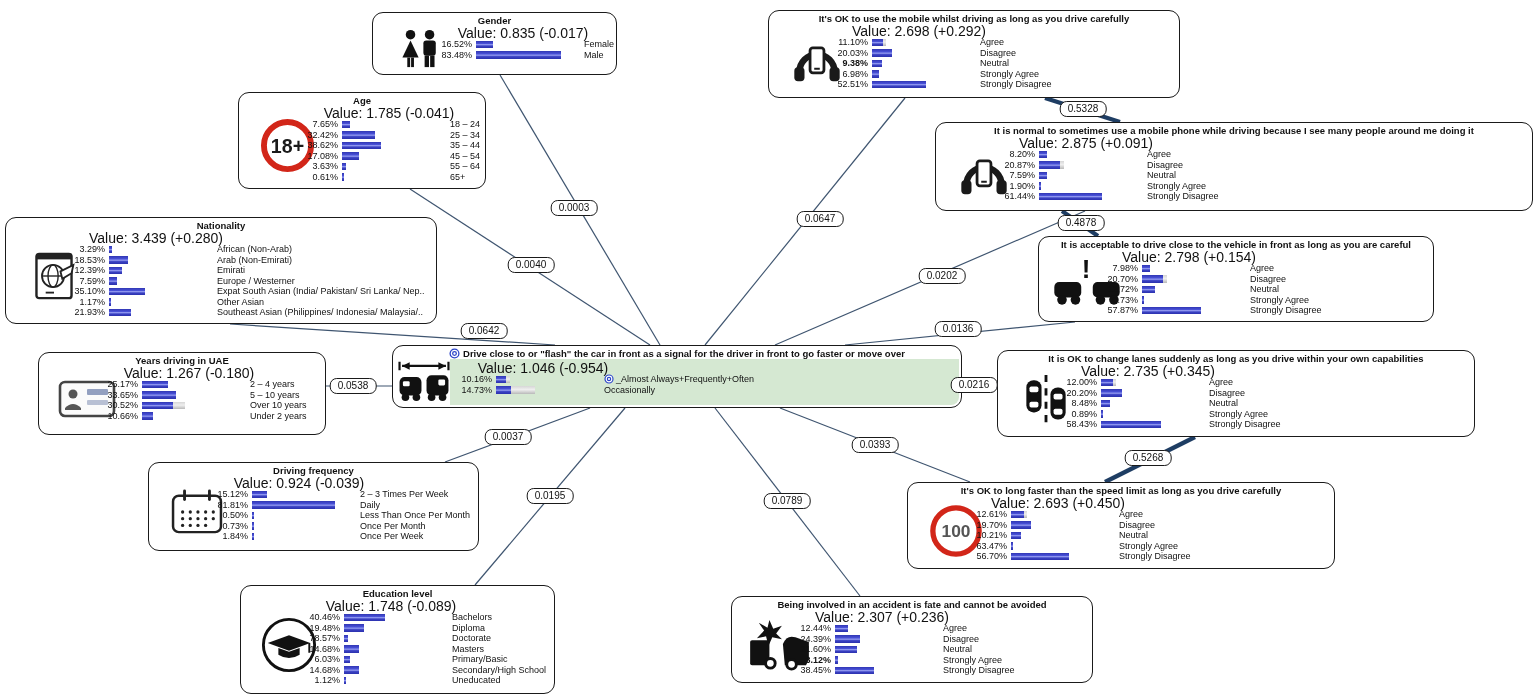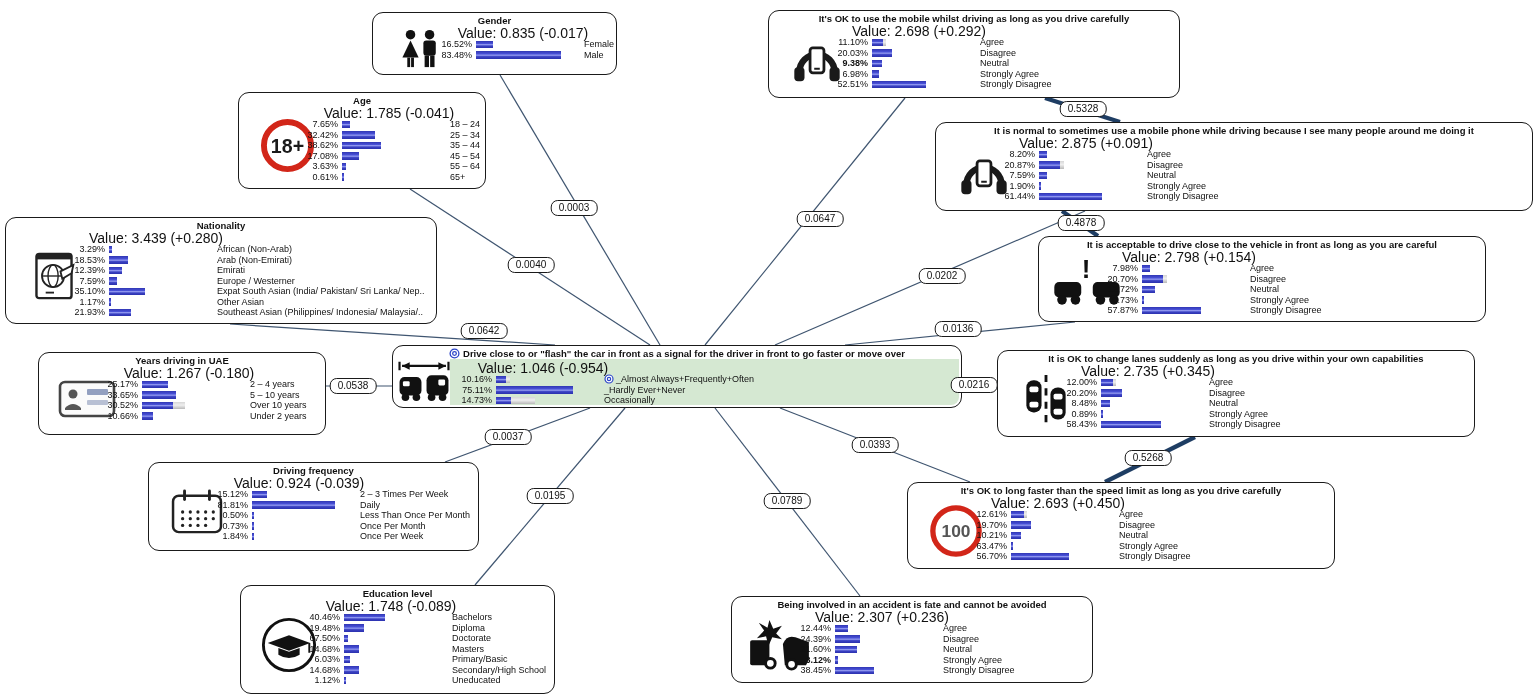--- a/index.html
+++ b/index.html
@@ -429,21 +429,21 @@
           <span class="state-label"><span>Bachelors</span></span>
         </div>
         <div class="row">
           <span class="pct">19.48%</span>
           <span class="barwrap">
             <span class="bar" style="width: 19.9px;"></span>
           </span>
           <span class="state-label"><span>Diploma</span></span>
         </div>
         <div class="row">
-          <span class="pct">67.50%</span>
+          <span class="pct">78.57%</span>
           <span class="barwrap">
             <span class="bar" style="width: 3.6px;"></span>
           </span>
           <span class="state-label"><span>Doctorate</span></span>
         </div>
         <div class="row">
           <span class="pct">14.68%</span>
           <span class="barwrap">
             <span class="bar" style="width: 15px;"></span>
           </span>
@@ -488,27 +488,20 @@
           <span class="pct">10.16%</span>
           <span class="barwrap">
             <span class="tail" style="width: 14.3px;"></span>
             <span class="bar" style="width: 10.4px;"></span>
           </span>
           <span class="state-label"><span class="tmark"><svg width="10" height="10">
                 <use href="#target-icon"></use>
               </svg></span><span>_Almost Always+Frequently+Often</span></span>
         </div>
         <div class="row">
-          <span class="pct">75.11%</span>
-          <span class="barwrap">
-            <span class="bar" style="width: 76.6px;"></span>
-          </span>
-          <span class="state-label"><span>_Hardly Ever+Never</span></span>
-        </div>
-        <div class="row">
           <span class="pct">14.73%</span>
           <span class="barwrap">
             <span class="tail" style="width: 38.8px;"></span>
             <span class="bar" style="width: 15px;"></span>
           </span>
           <span class="state-label"><span>Occasionally</span></span>
         </div>
       </div>
     </div>
     <div class="node" style="left: 768px; top: 10px; width: 412px; height: 88px;">
@@ -598,21 +591,21 @@
         </div>
         <div class="row">
           <span class="pct">61.44%</span>
           <span class="barwrap">
             <span class="bar" style="width: 62.7px;"></span>
           </span>
           <span class="state-label"><span>Strongly Disagree</span></span>
         </div>
       </div>
     </div>
-    <div class="node" style="left: 1038px; top: 236px; width: 448px; height: 86px;">
+    <div class="node" style="left: 1038px; top: 236px; width: 396px; height: 86px;">
       <div class="node-icon">
         <svg width="70" height="50">
           <use href="#collision-warning-icon"></use>
         </svg>
       </div>
       <div class="node-title"><span>It is acceptable to drive close to the vehicle in front as long as you are careful</span></div>
       <div class="node-value">Value: 2.798 (+0.154)</div>
       <div class="rows">
         <div class="row">
           <span class="pct">7.98%</span>

